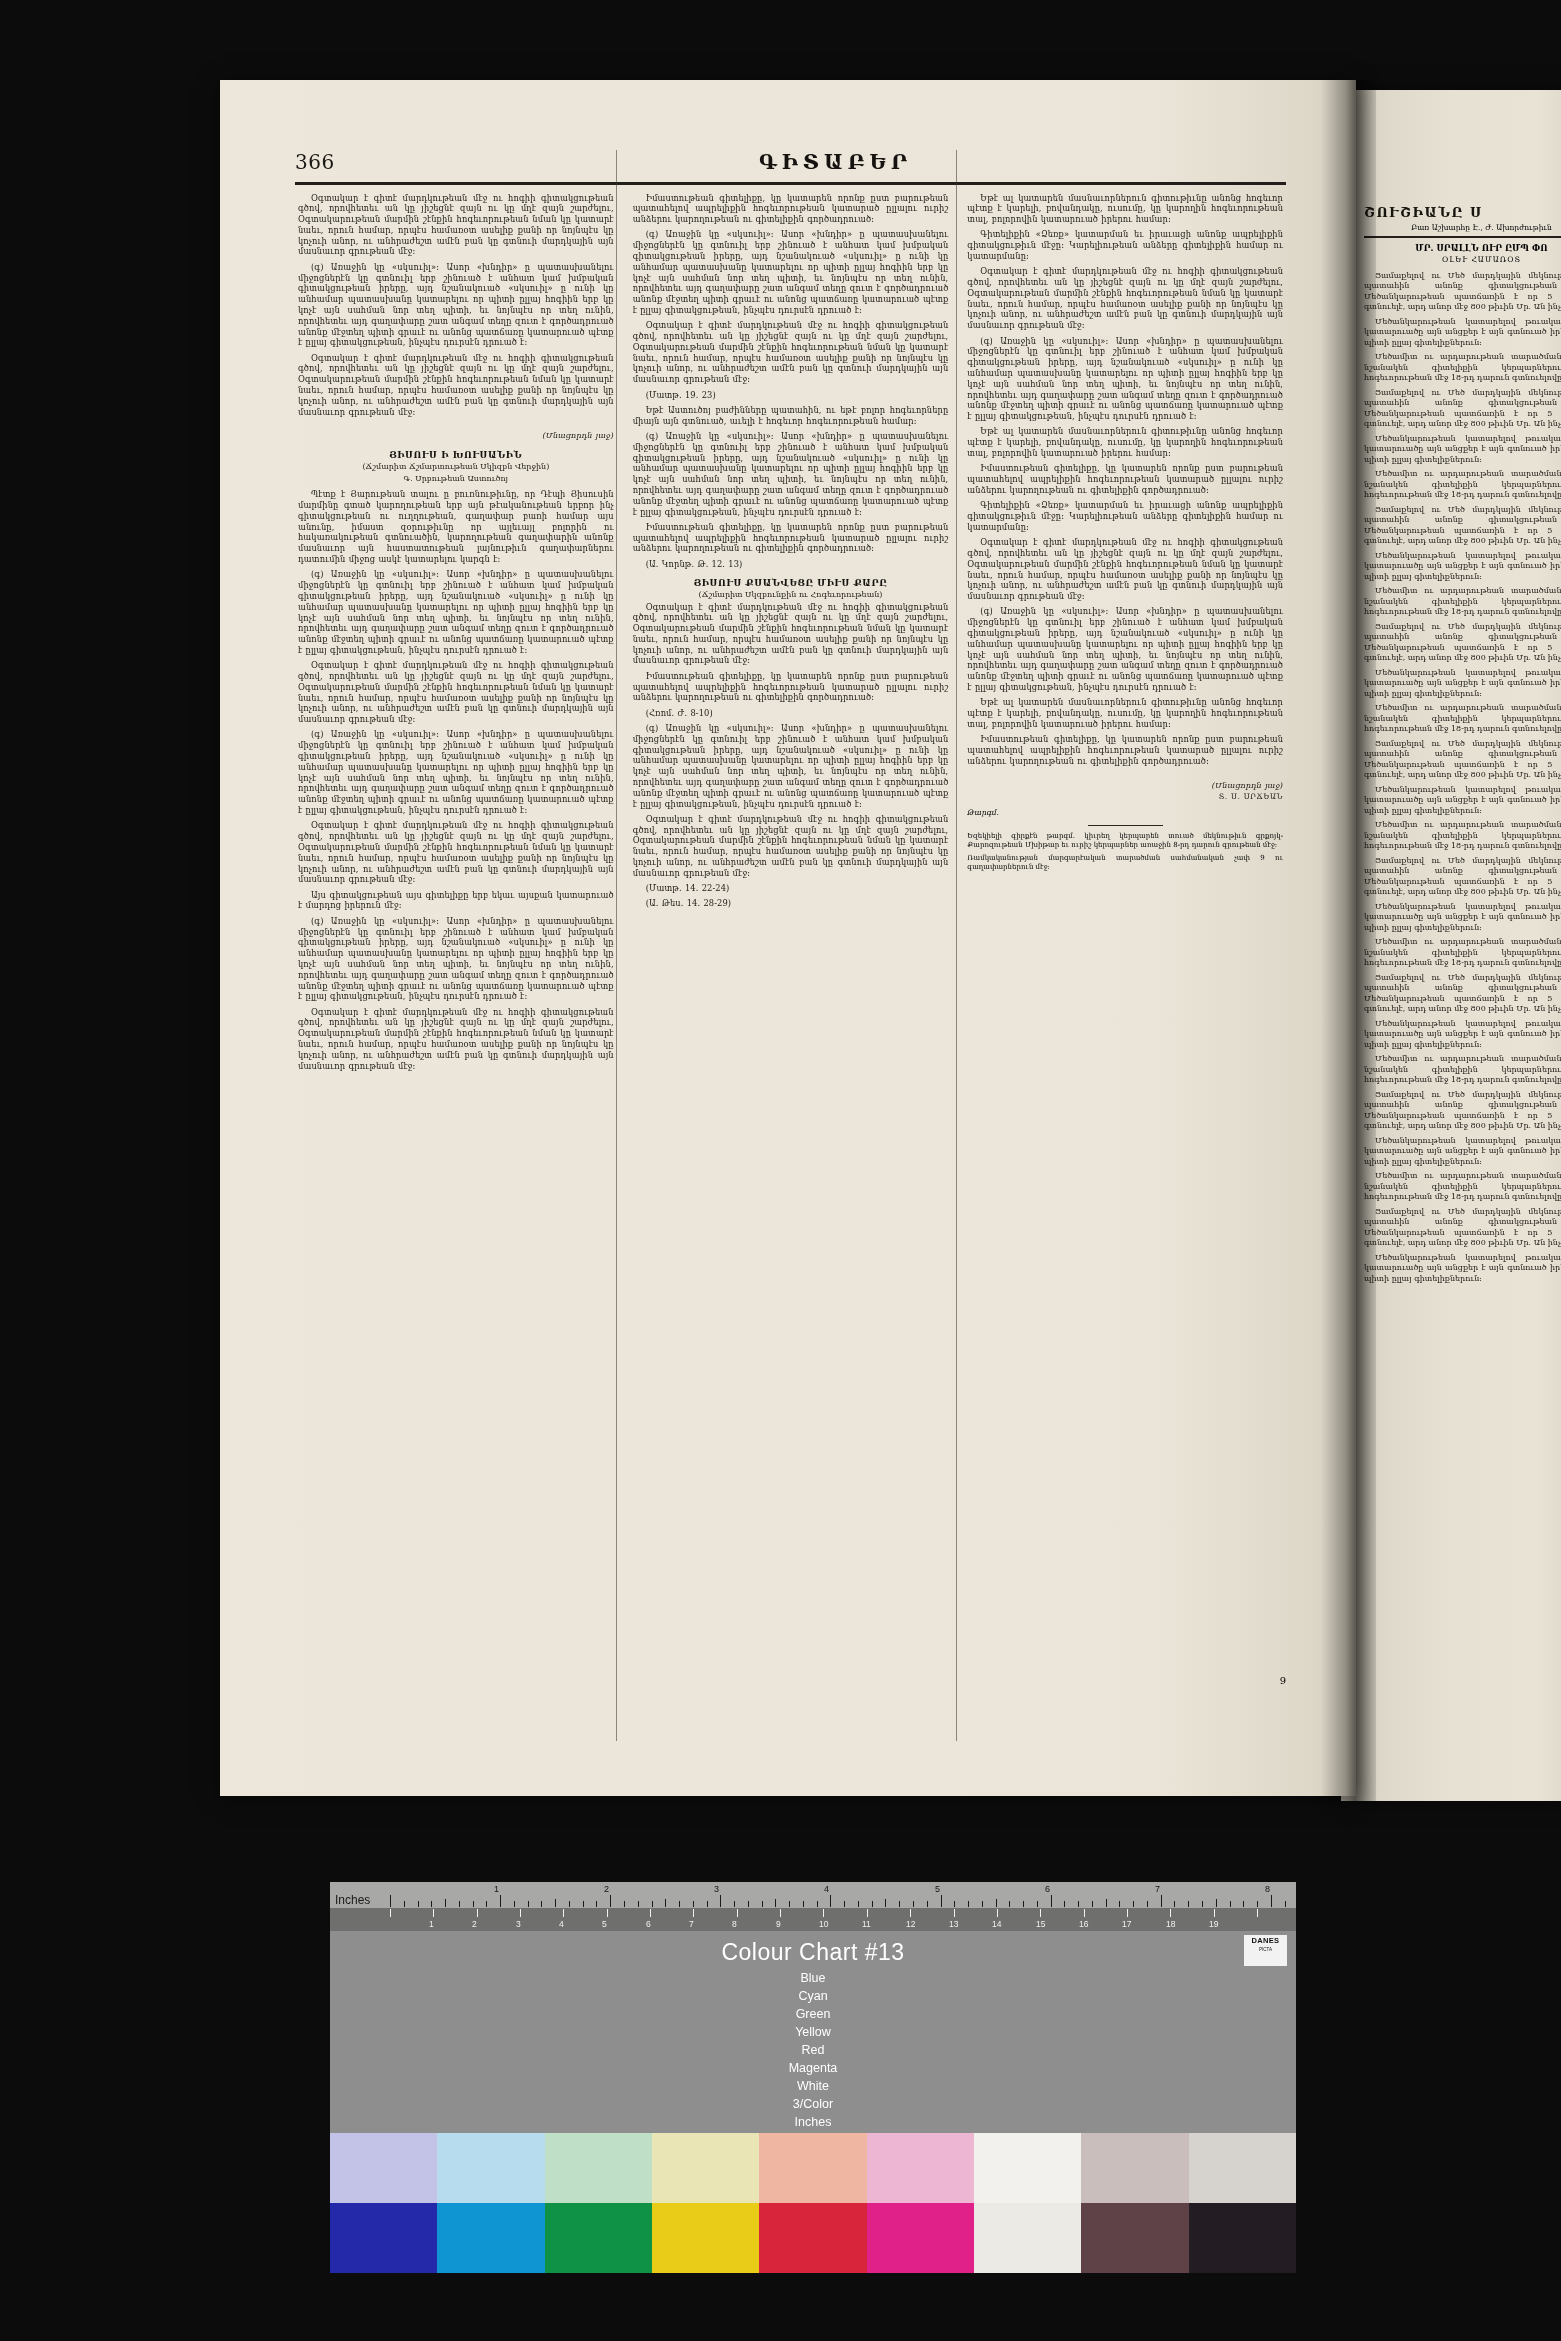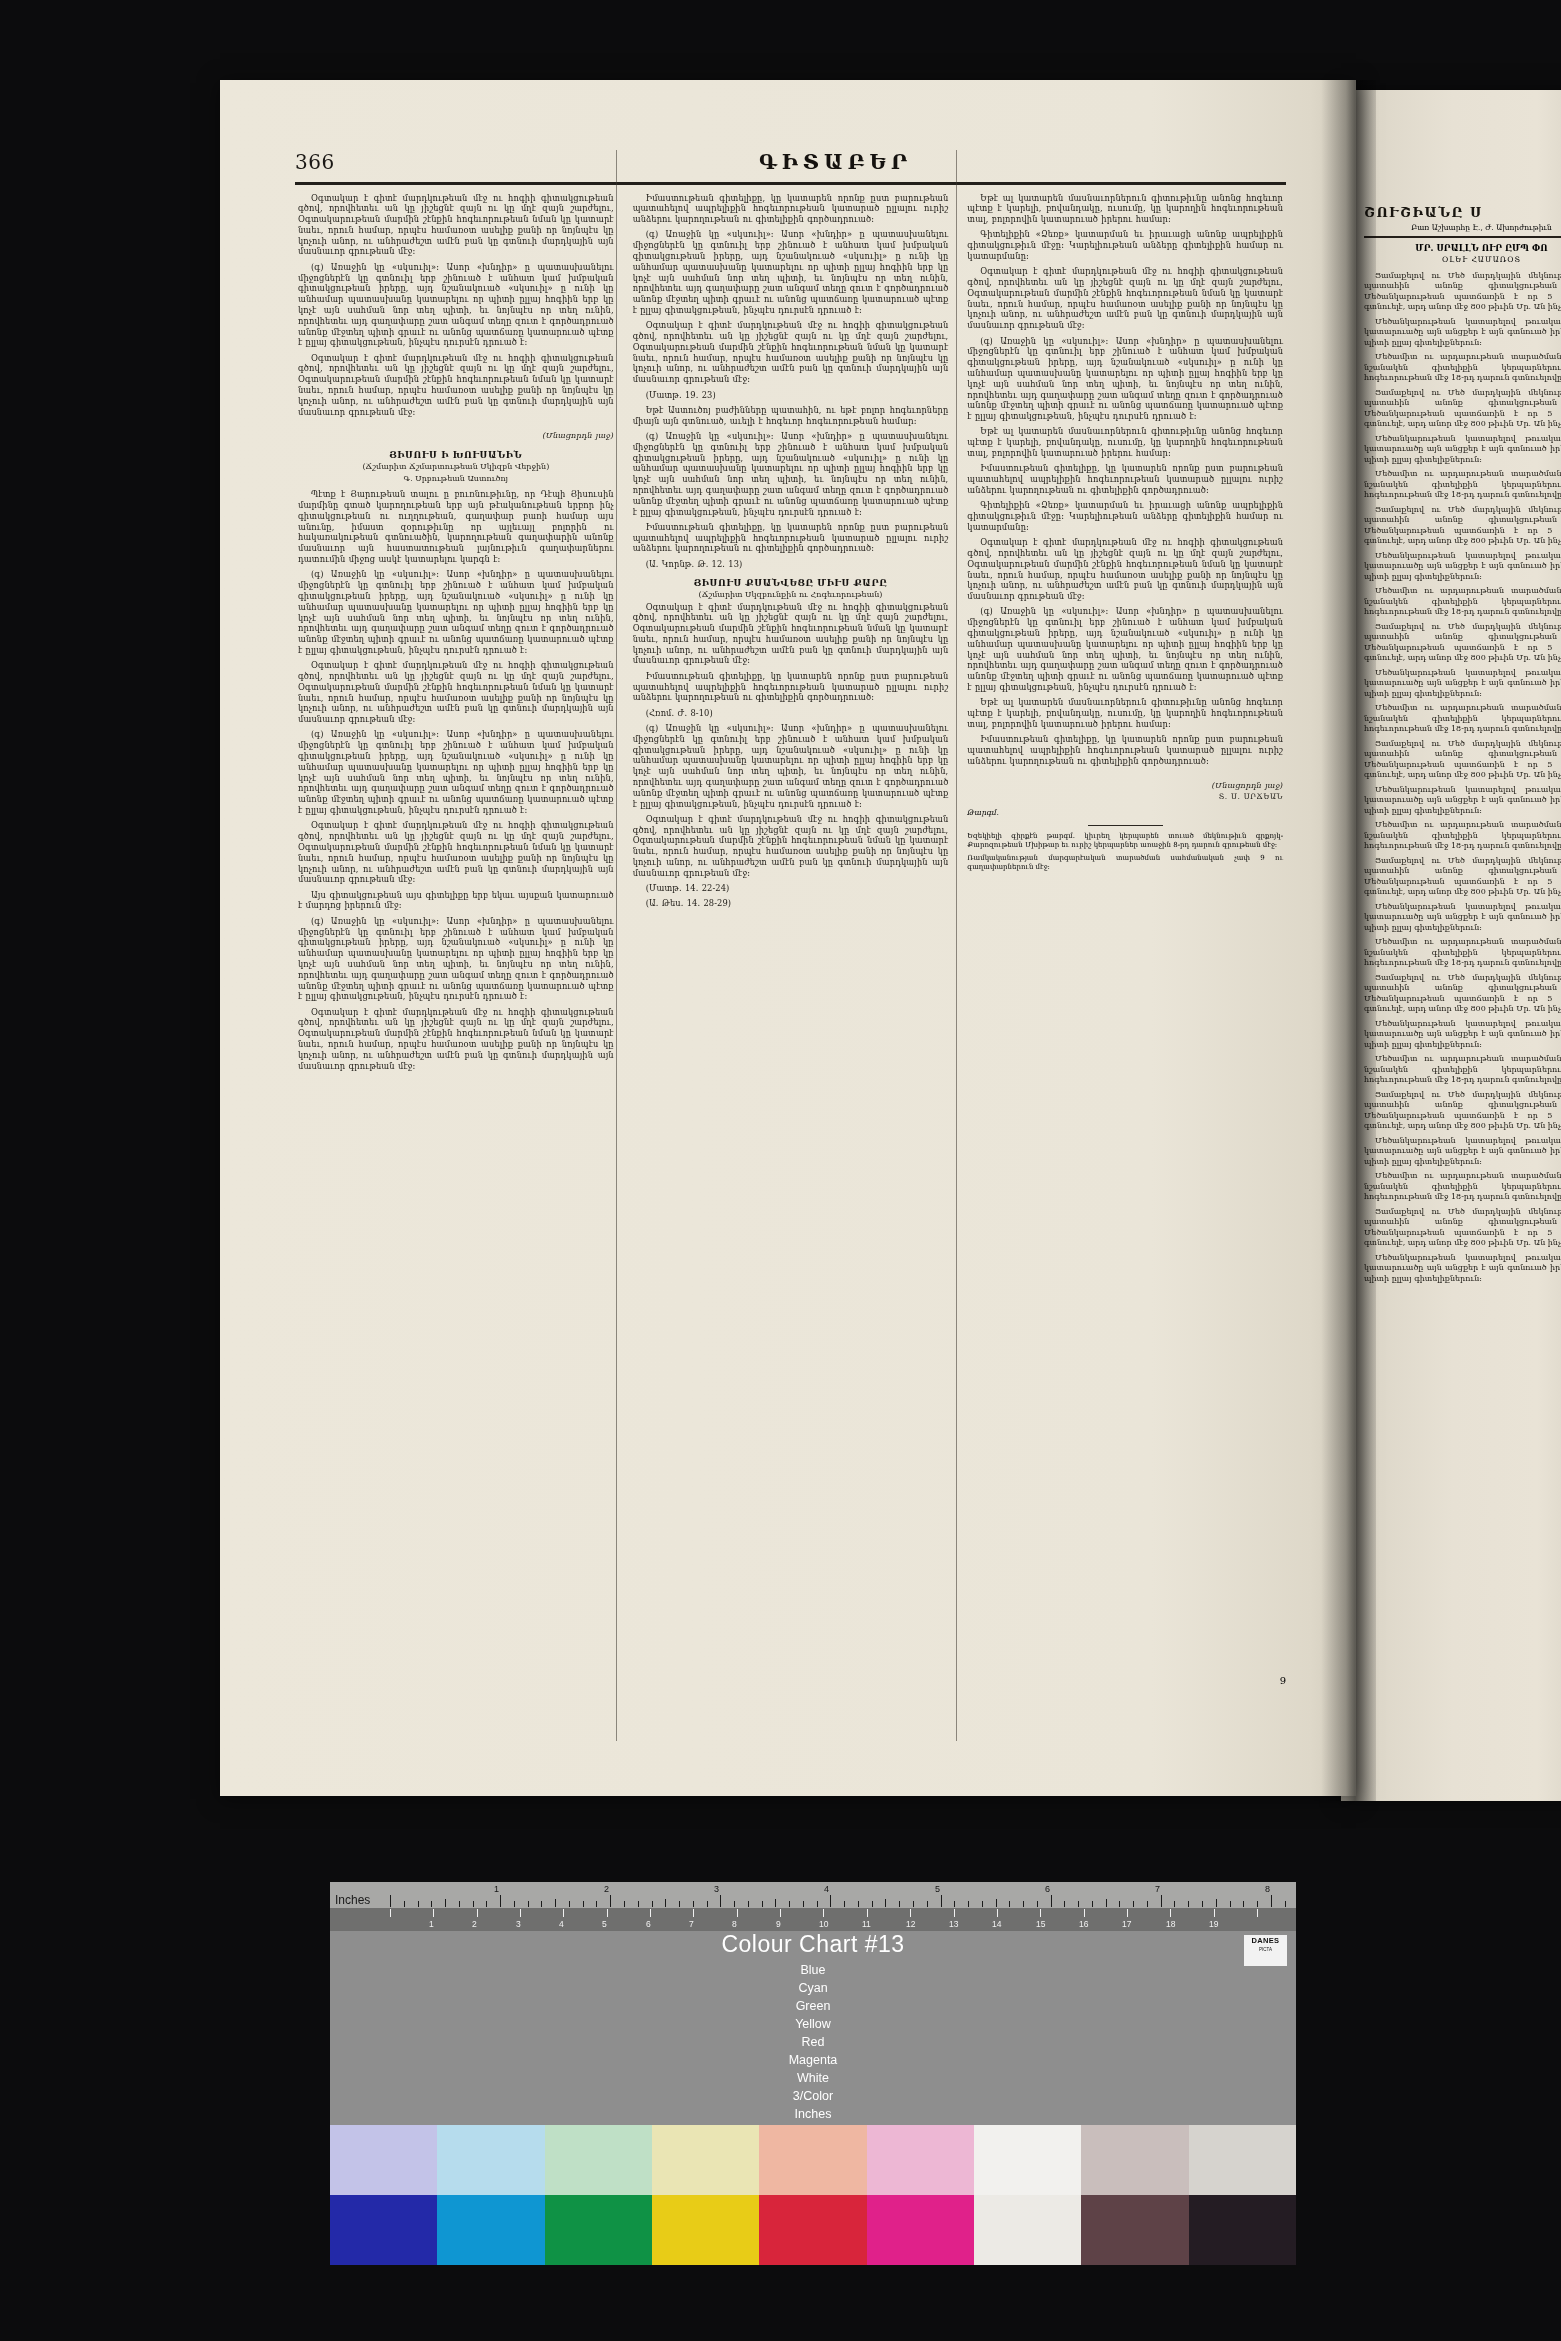--- a/index.html
+++ b/index.html
@@ -285,21 +285,21 @@
     top: 1px;
     height: 8px;
   }
 
   #chart-title {
     text-align: center;
     font-family: "Liberation Sans", sans-serif;
     font-size: 23px;
     color: #ffffff;
     letter-spacing: 0.5px;
-    padding: 0 0 5px 0;
+    padding: 8px 0 5px 0;
     background: #8e8e8e;
     position: relative;
   }
   #chart-logo {
     position: absolute;
     right: 9px;
     top: 4px;
     width: 43px;
     height: 31px;
     background: #f2f2f2;

